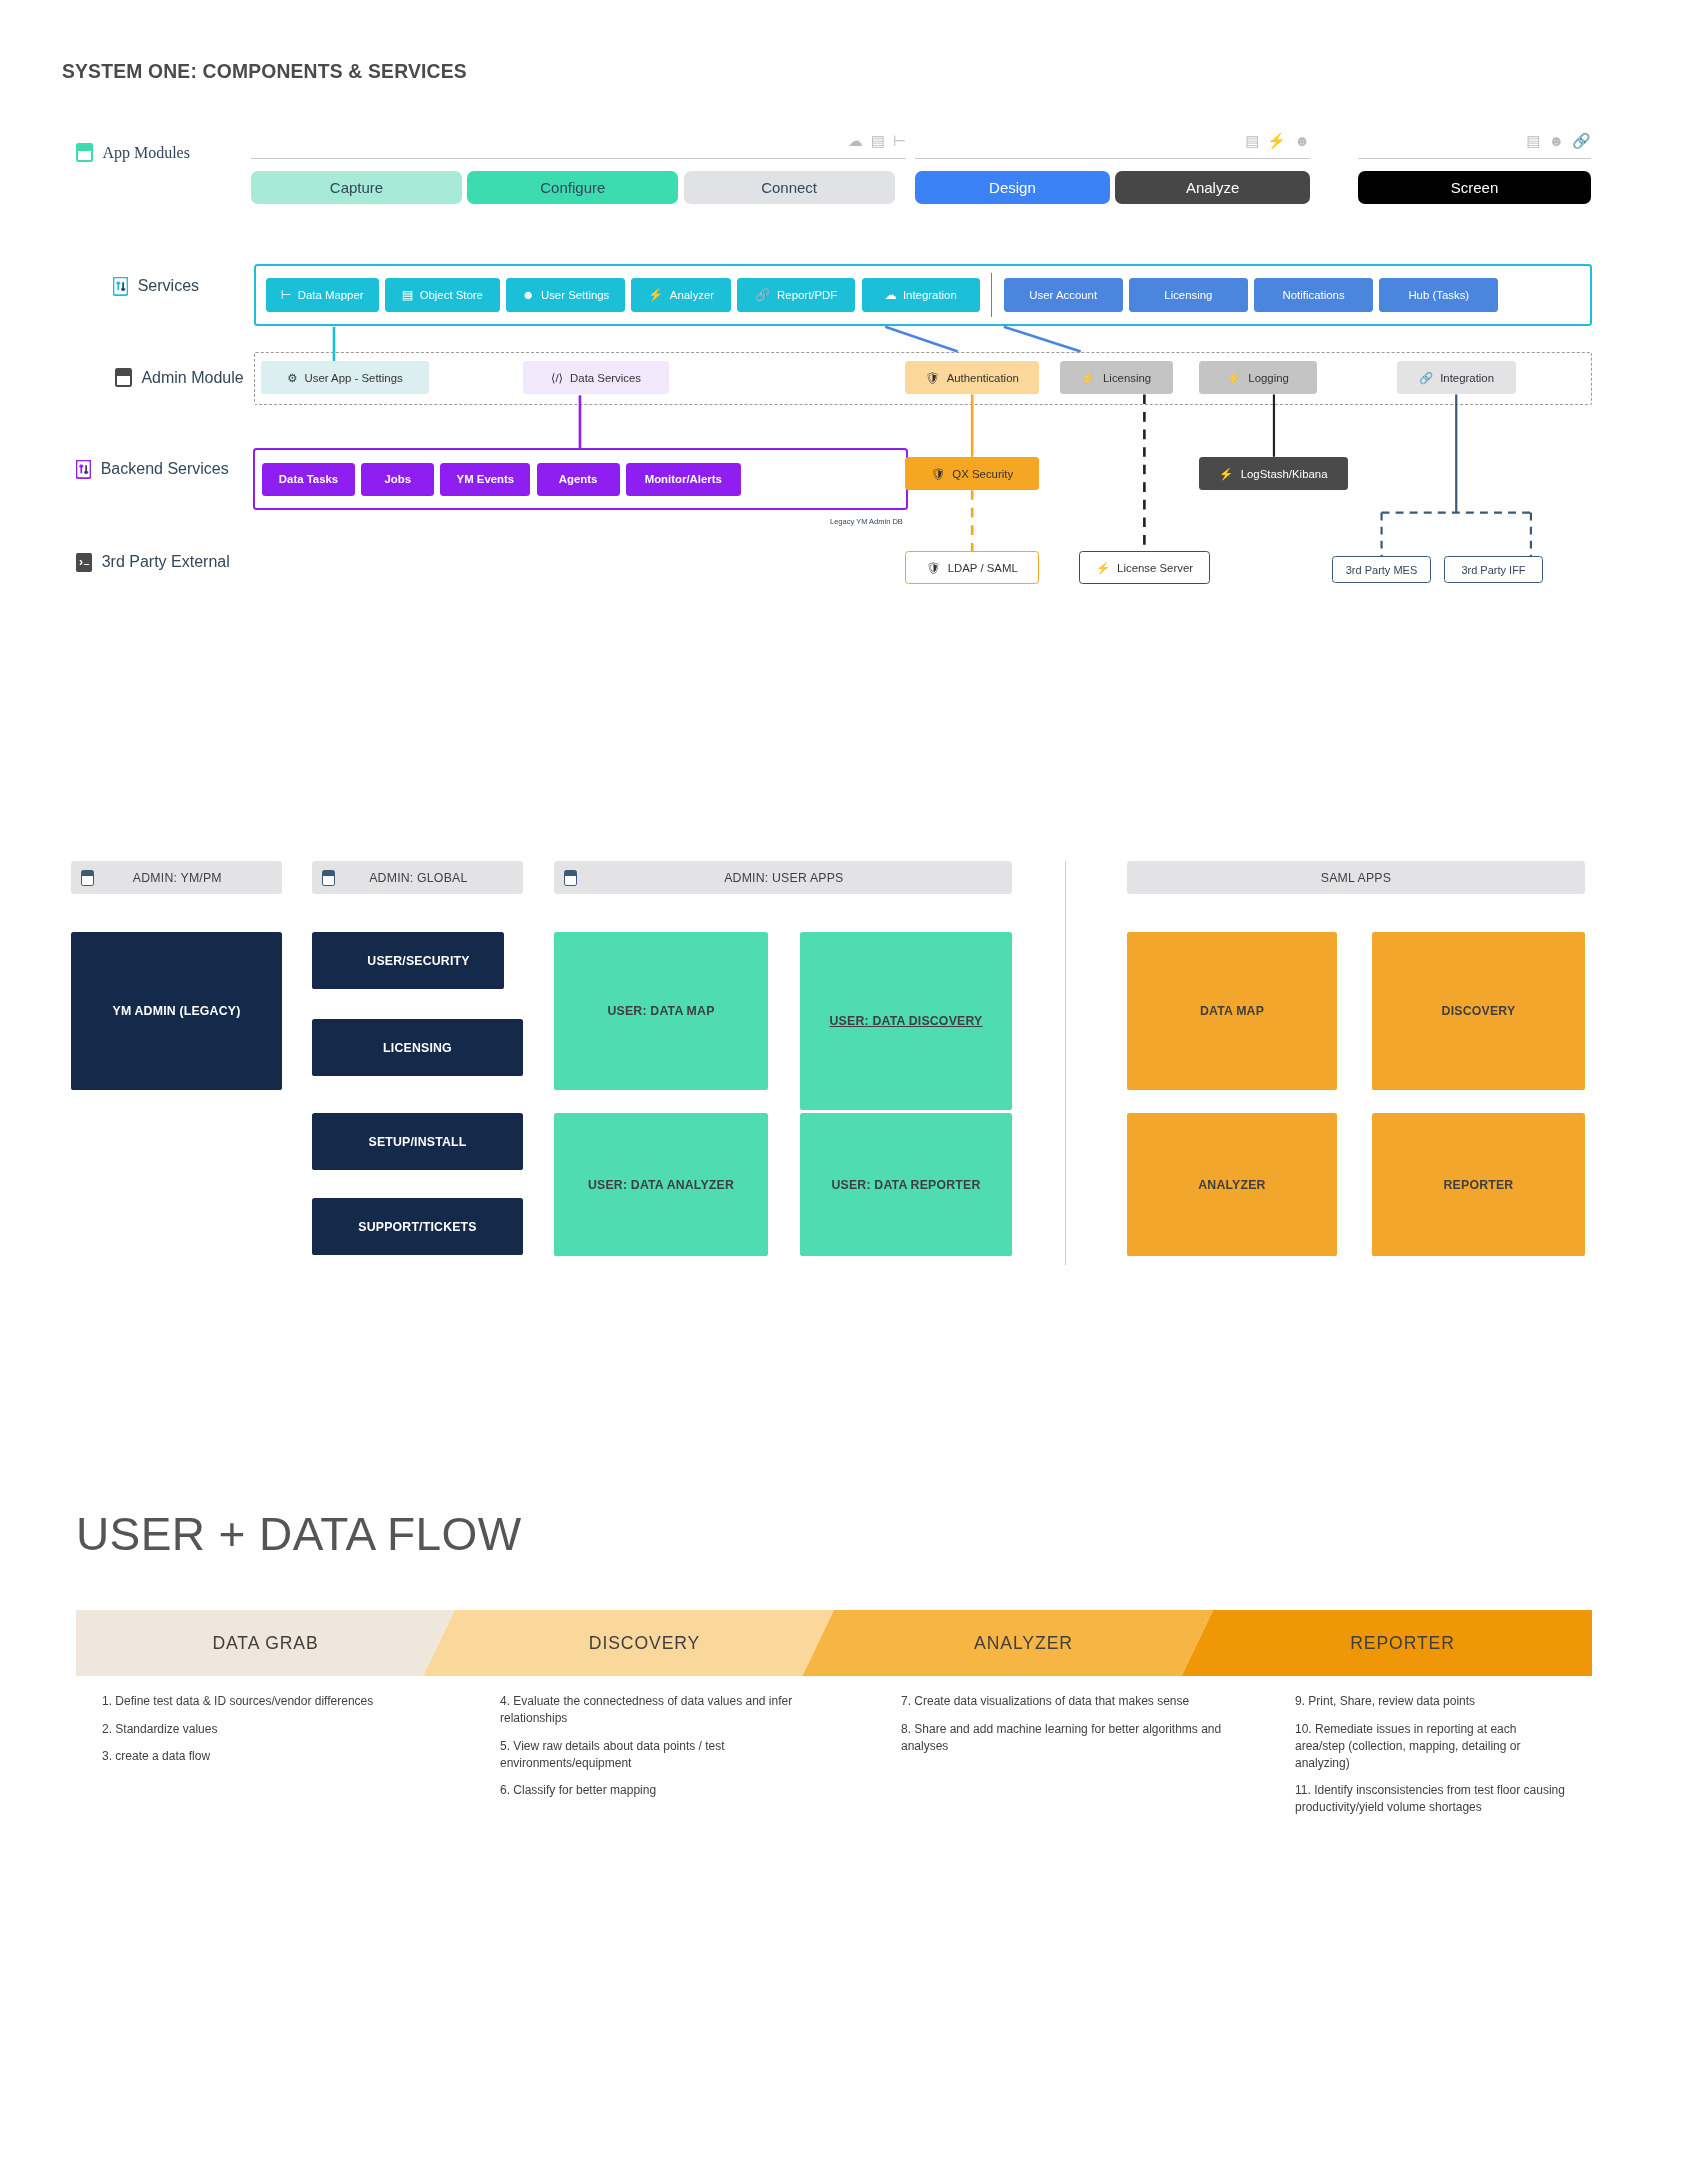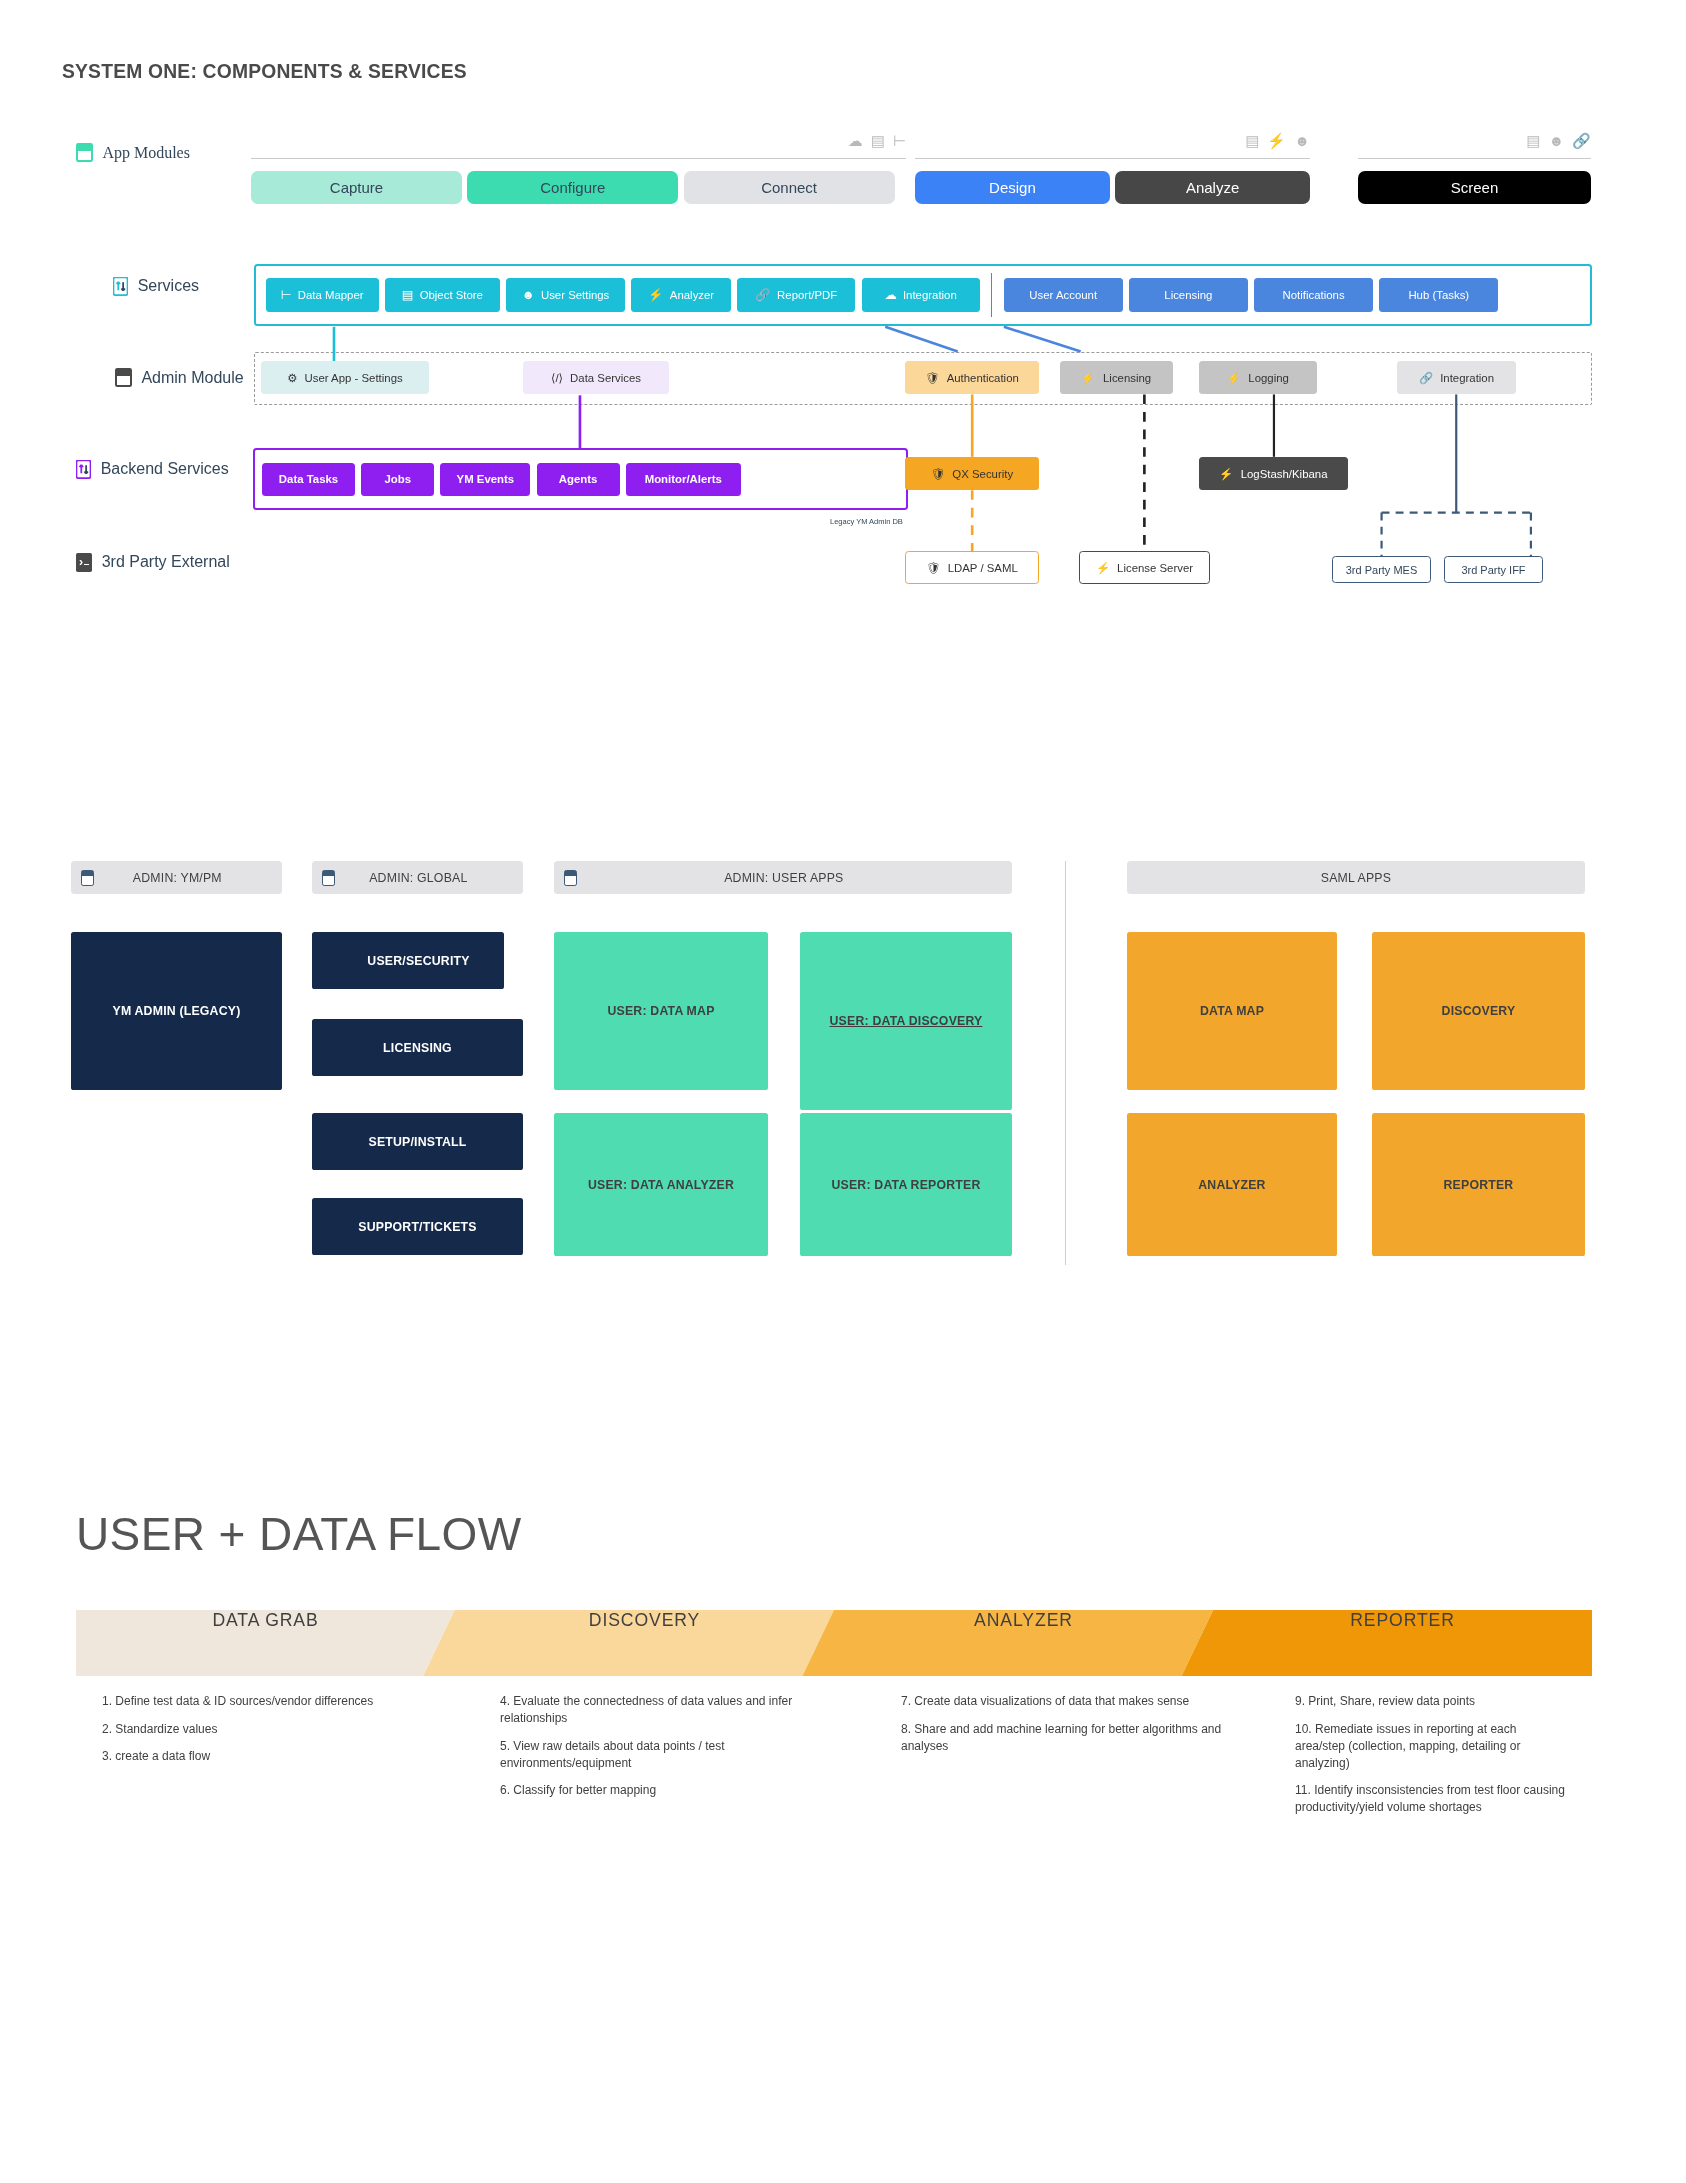--- a/index.html
+++ b/index.html
@@ -141,21 +141,21 @@
   .col-div { position:absolute; width:1.3px; background:#cfcfcf; }
 
   
   .flow-title {
     position:absolute; left: 76px; top: 1507px;
     font-size: 46px; font-weight: normal; color:#555; letter-spacing: 0.4px;
     font-family: "Liberation Sans", sans-serif;
   }
   .flow-bar { position:absolute; left: 76px; top: 1610px; width: 1516px; height: 66px; }
   .flow-seg {
-    position:absolute; top:0; height:66px; display:flex; align-items:flex-start; justify-content:center;
+    position:absolute; top:0; height:66px; display:flex; align-items:center; justify-content:center;
     font-size: 17.6px; letter-spacing:0.9px; color:#3f3f3f; font-weight:normal;
   }
   .flow-label { position:relative; z-index:2; }
 
   .flow-col { position:absolute; top: 1693px; font-size: 12px; line-height: 1.42; color:#3f3f3f; }
   .flow-col p { margin-bottom: 10.5px; }
 </style>
 </head>
 <body>
 

